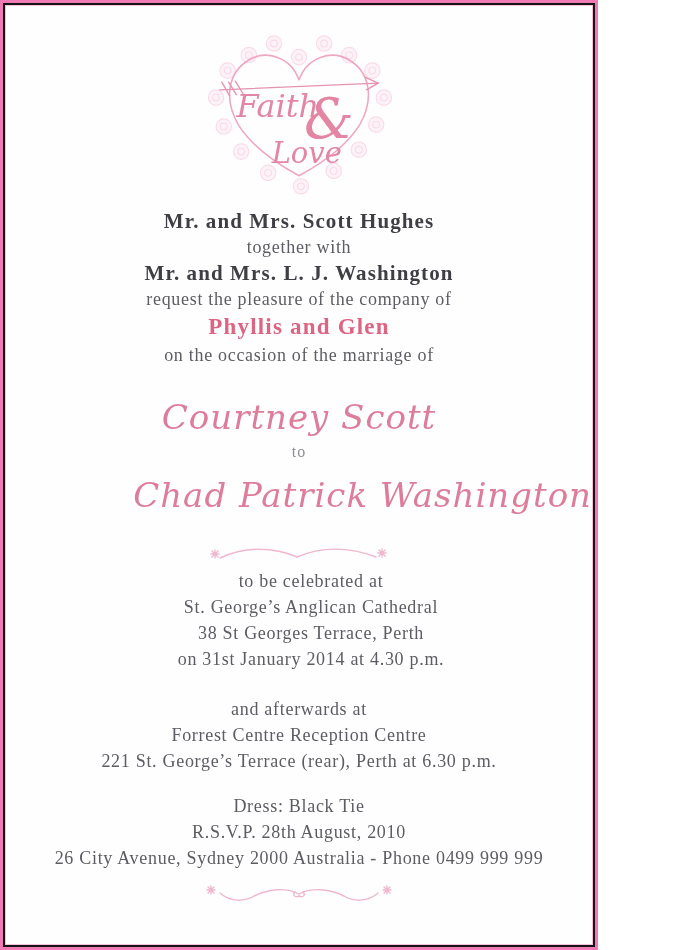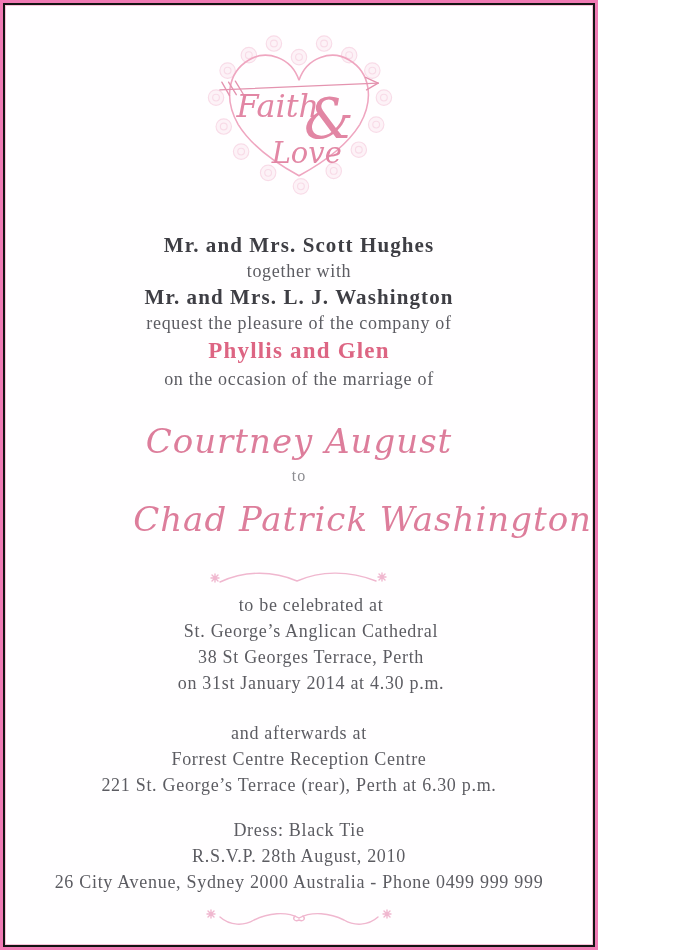--- a/index.html
+++ b/index.html
@@ -19,21 +19,21 @@
   .frame-inner {
     box-sizing: border-box;
     width: 100%; height: 100%;
     border: 1px solid #f8c3da;
     background: #fffeff;
     overflow: hidden;
     text-align: center;
   }
   .emblem-svg { display: block; margin: 26px auto 0 auto; }
 
-  .block1 { margin-top: 36px; font-family: Liberation Serif, serif; }
+  .block1 { margin-top: 12px; font-family: Liberation Serif, serif; }
   .line {
     font-size: 18px;
     line-height: 26px;
     letter-spacing: 0.7px;
     color: #5c5c62;
   }
   .line.bold {
     font-weight: bold;
     font-size: 21px;
     letter-spacing: 1.1px;
@@ -160,21 +160,21 @@
 
       <div class="block1">
         <div class="line bold">Mr. and Mrs. Scott Hughes</div>
         <div class="line">together with</div>
         <div class="line bold">Mr. and Mrs. L. J. Washington</div>
         <div class="line">request the pleasure of the company of</div>
         <div class="line pink-bold">Phyllis and Glen</div>
         <div class="line">on the occasion of the marriage of</div>
       </div>
 
-      <div class="script-name bride">Courtney August</div>
+      <div class="script-name bride">Courtney Scott</div>
       <div class="to-word">to</div>
       <div class="script-name groom">Chad Patrick Washington</div>
 
       <svg class="flourish-top" width="190" height="22" viewBox="0 0 190 22">
         <g stroke="#f0b7cf" fill="none" stroke-width="1.4" stroke-linecap="round">
           <path d="M16,16 C42,4 70,5 93,15 C116,5 144,4 172,15"></path>
           <g transform="translate(11,12)">
               <path d="M0,-4 V4 M-4,0 H4 M-3,-3 L3,3 M3,-3 L-3,3"></path>
             </g>
           <g transform="translate(178,11)">

